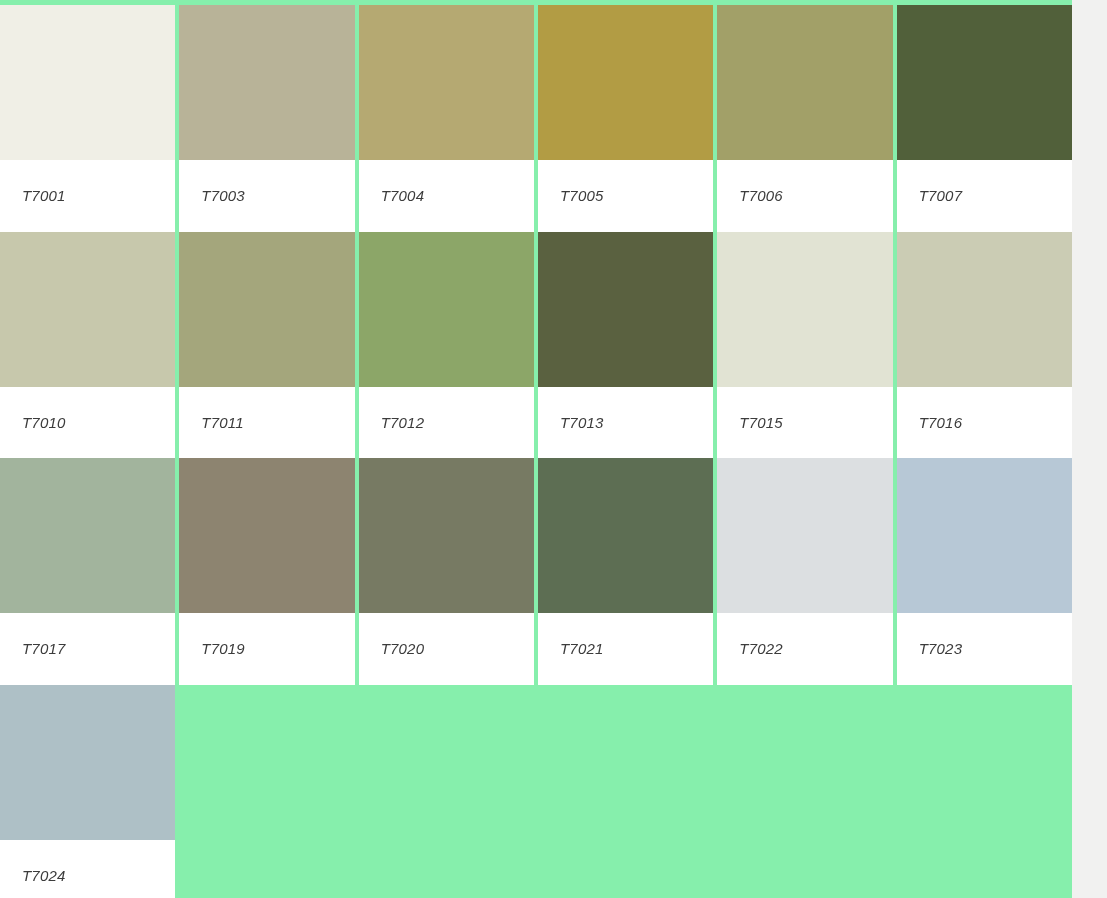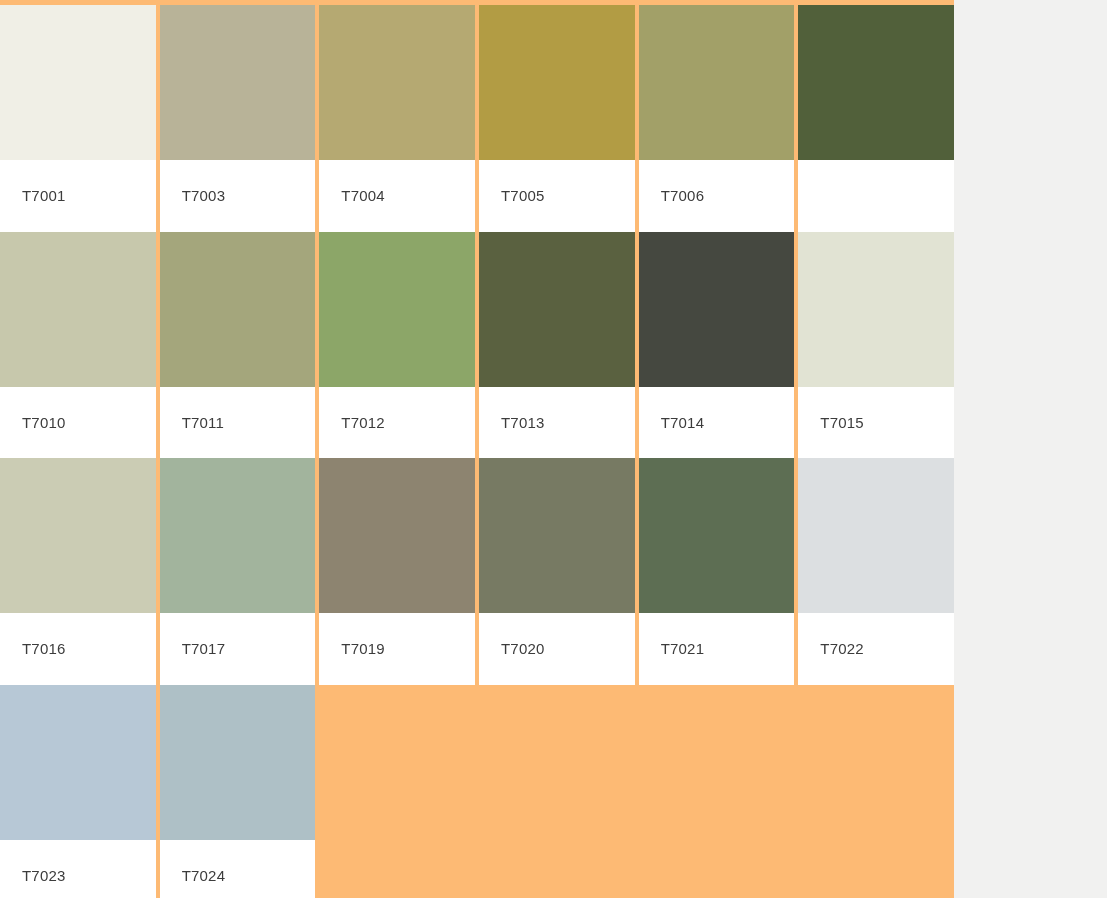--- a/index.html
+++ b/index.html
@@ -12,25 +12,26 @@
     overflow: hidden;
     font-family: "Liberation Sans", sans-serif;
   }
 
   #palette-grid {
     display: grid;
     grid-template-columns: repeat(6, 1fr);
     grid-auto-rows: 226.5px;
     column-gap: 4px;
     row-gap: 0px;
-    width: 954px;
+    width: 1072px;
     height: 898px;
     box-sizing: border-box;
     padding-top: 5px;
-    background: #fdba74;
+    background: #86efac;
+    font-style: italic;
   }
 
   .swatch-cell {
     display: flex;
     flex-direction: column;
     background: #ffffff;
     overflow: hidden;
   }
 
   .swatch-color {
@@ -86,20 +87,23 @@
       </div>
     </div>
     <div class="swatch-cell">
       <div class="swatch-color" style="background-color: rgb(162, 160, 104);"></div>
       <div class="swatch-label-strip">
         <span class="swatch-label">T7006</span>
       </div>
     </div>
     <div class="swatch-cell">
       <div class="swatch-color" style="background-color: rgb(81, 96, 58);"></div>
+      <div class="swatch-label-strip">
+        <span class="swatch-label">T7007</span>
+      </div>
     </div>
     <div class="swatch-cell">
       <div class="swatch-color" style="background-color: rgb(199, 200, 172);"></div>
       <div class="swatch-label-strip">
         <span class="swatch-label">T7010</span>
       </div>
     </div>
     <div class="swatch-cell">
       <div class="swatch-color" style="background-color: rgb(164, 166, 124);"></div>
       <div class="swatch-label-strip">
@@ -109,26 +113,20 @@
     <div class="swatch-cell">
       <div class="swatch-color" style="background-color: rgb(140, 166, 104);"></div>
       <div class="swatch-label-strip">
         <span class="swatch-label">T7012</span>
       </div>
     </div>
     <div class="swatch-cell">
       <div class="swatch-color" style="background-color: rgb(90, 97, 64);"></div>
       <div class="swatch-label-strip">
         <span class="swatch-label">T7013</span>
-      </div>
-    </div>
-    <div class="swatch-cell">
-      <div class="swatch-color" style="background-color: rgb(69, 72, 64);"></div>
-      <div class="swatch-label-strip">
-        <span class="swatch-label">T7014</span>
       </div>
     </div>
     <div class="swatch-cell">
       <div class="swatch-color" style="background-color: rgb(225, 227, 211);"></div>
       <div class="swatch-label-strip">
         <span class="swatch-label">T7015</span>
       </div>
     </div>
     <div class="swatch-cell">
       <div class="swatch-color" style="background-color: rgb(203, 204, 180);"></div>

